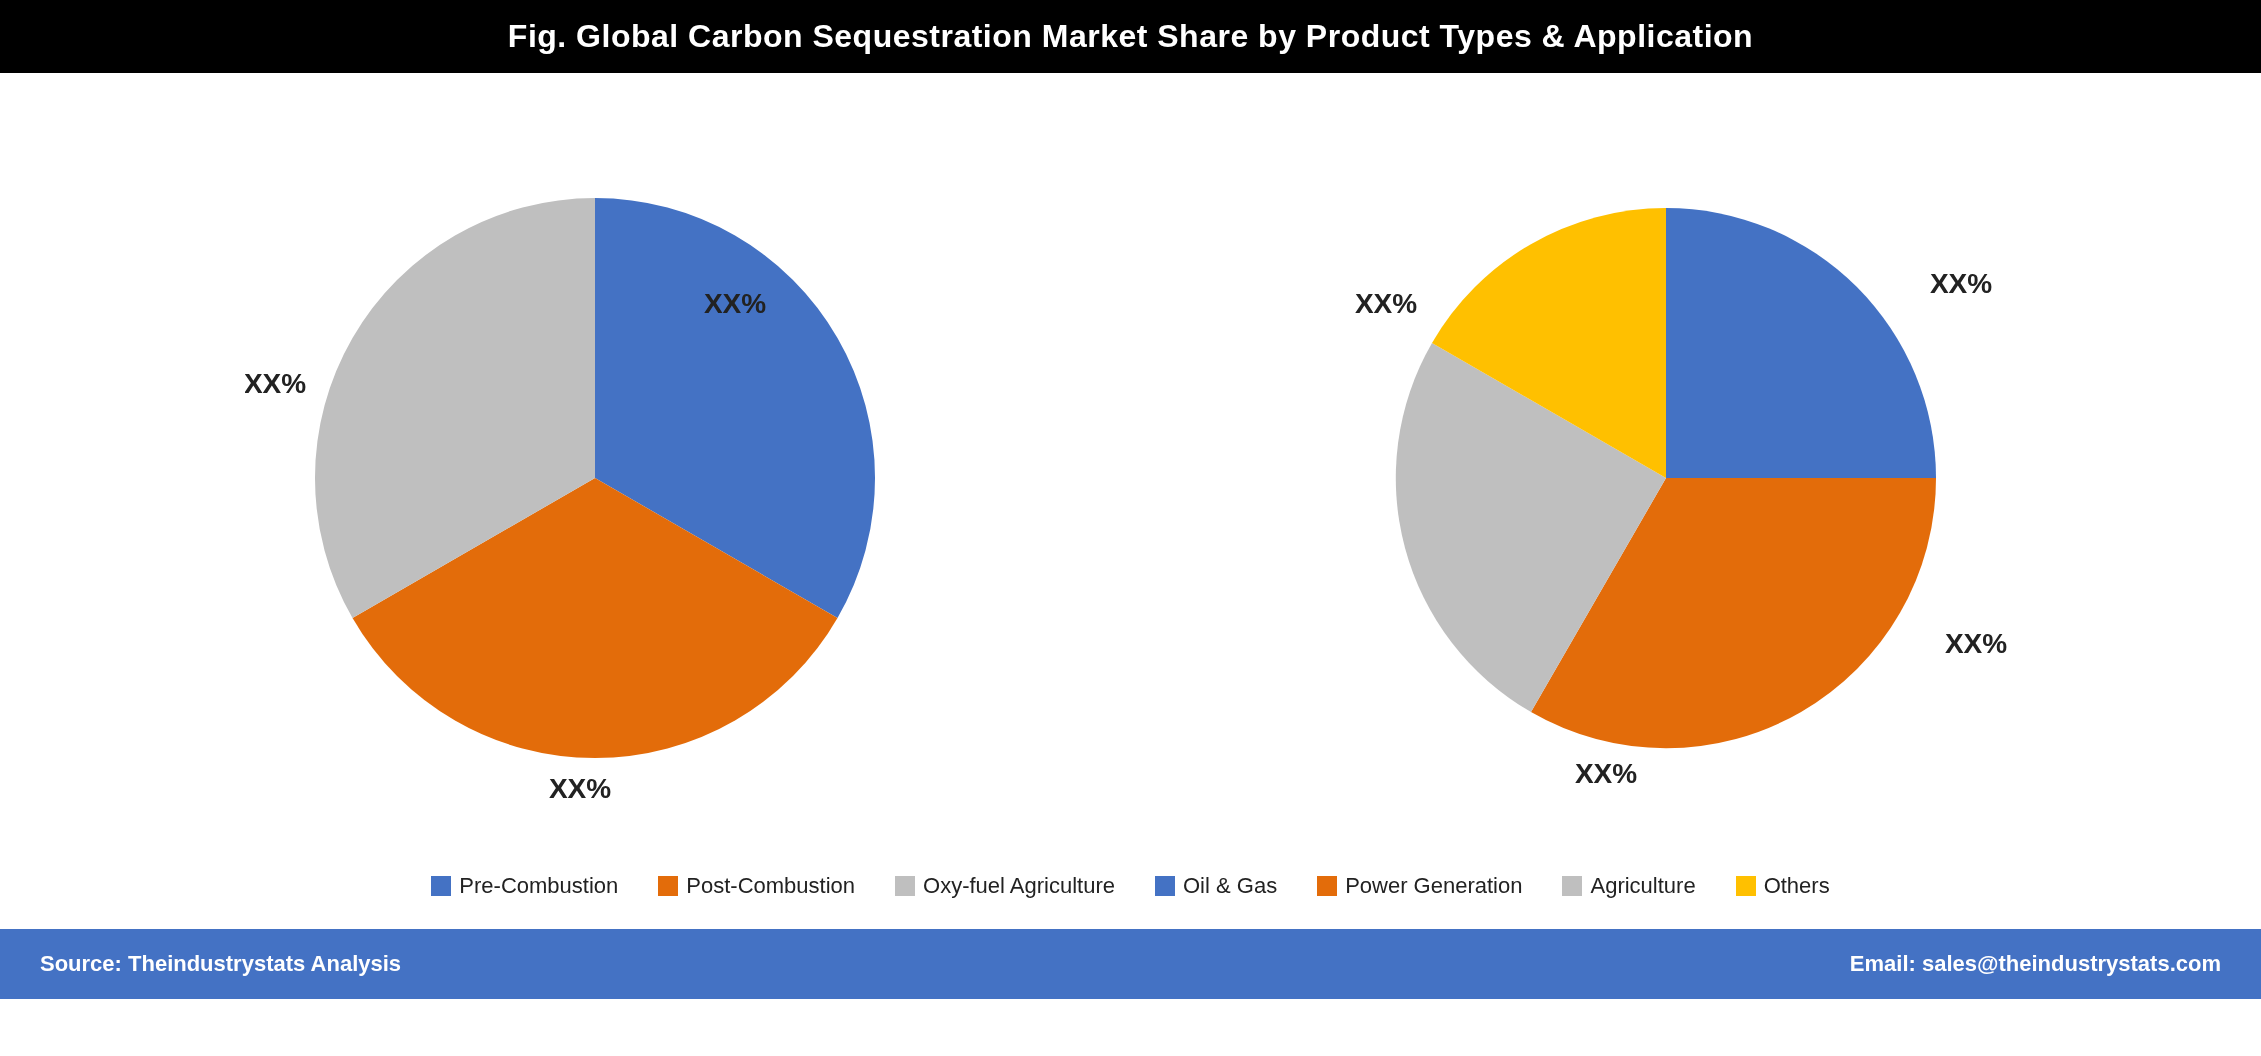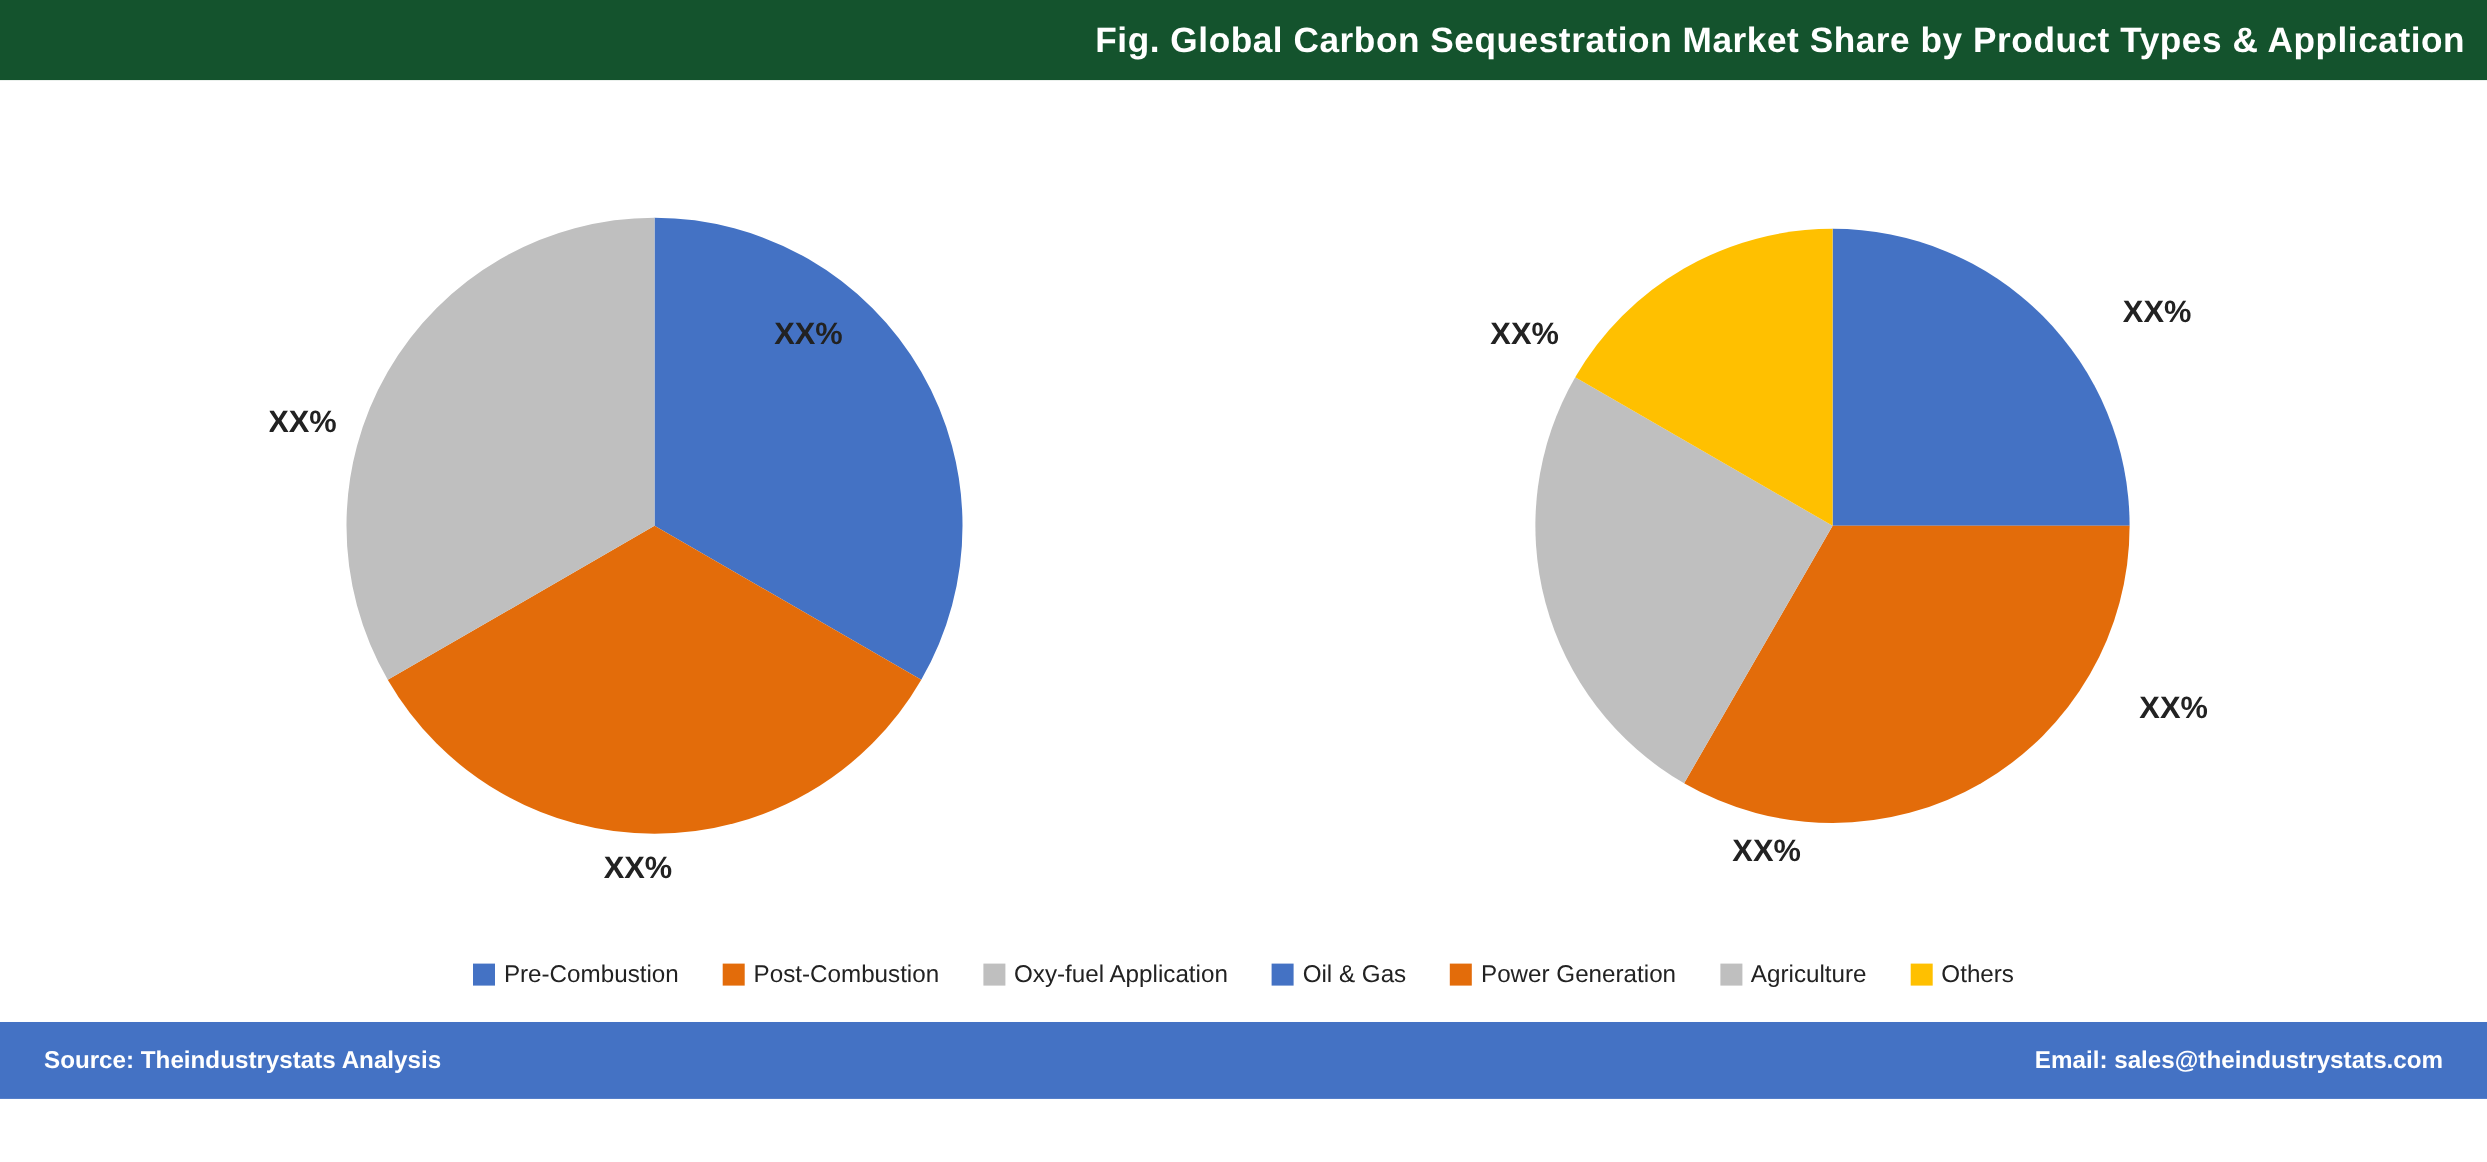--- a/index.html
+++ b/index.html
@@ -5,23 +5,23 @@
     * { box-sizing: border-box; margin: 0; padding: 0; }
     body {
       width: 2261px;
       height: 1056px;
       font-family: Arial, sans-serif;
       background: #fff;
       overflow: hidden;
     }
 
     .header {
-      background: #14532d;
+      background: #000000;
       color: white;
-      text-align: right;
+      text-align: center;
       padding: 18px 20px;
       font-size: 32px;
       font-weight: bold;
       letter-spacing: 0.5px;
     }
 
     .main-content {
       background: #fff;
       display: flex;
       flex-direction: column;
@@ -166,21 +166,21 @@
   <div class="legend-item">
         <span class="legend-color" style="background-color: rgb(68, 114, 196);"></span>
         <span>Pre-Combustion</span>
       </div>
       <div class="legend-item">
         <span class="legend-color" style="background-color: rgb(227, 108, 10);"></span>
         <span>Post-Combustion</span>
       </div>
       <div class="legend-item">
         <span class="legend-color" style="background-color: rgb(191, 191, 191);"></span>
-        <span>Oxy-fuel Application</span>
+        <span>Oxy-fuel Agriculture</span>
       </div>
       <div class="legend-item">
         <span class="legend-color" style="background-color: rgb(68, 114, 196);"></span>
         <span>Oil &amp; Gas</span>
       </div>
       <div class="legend-item">
         <span class="legend-color" style="background-color: rgb(227, 108, 10);"></span>
         <span>Power Generation</span>
       </div>
       <div class="legend-item">

